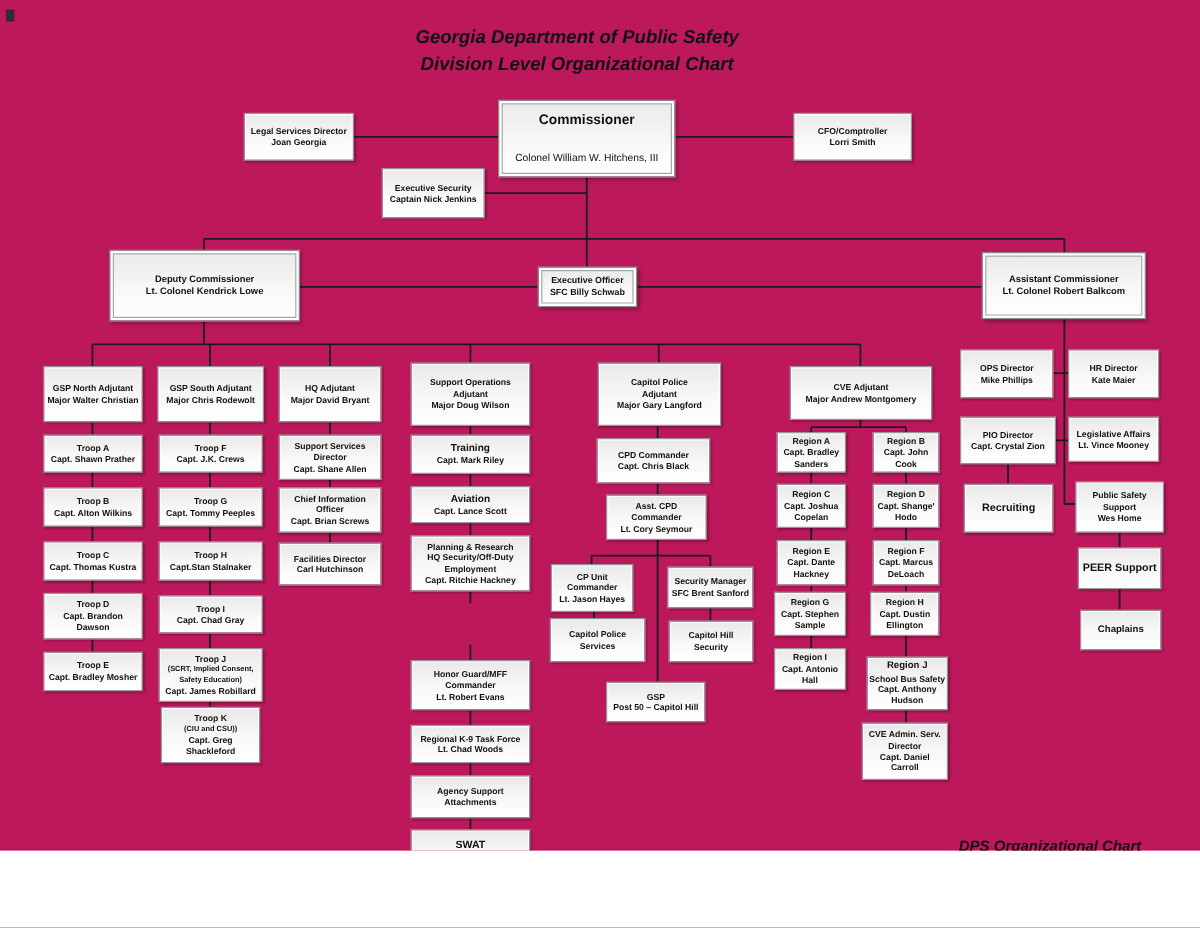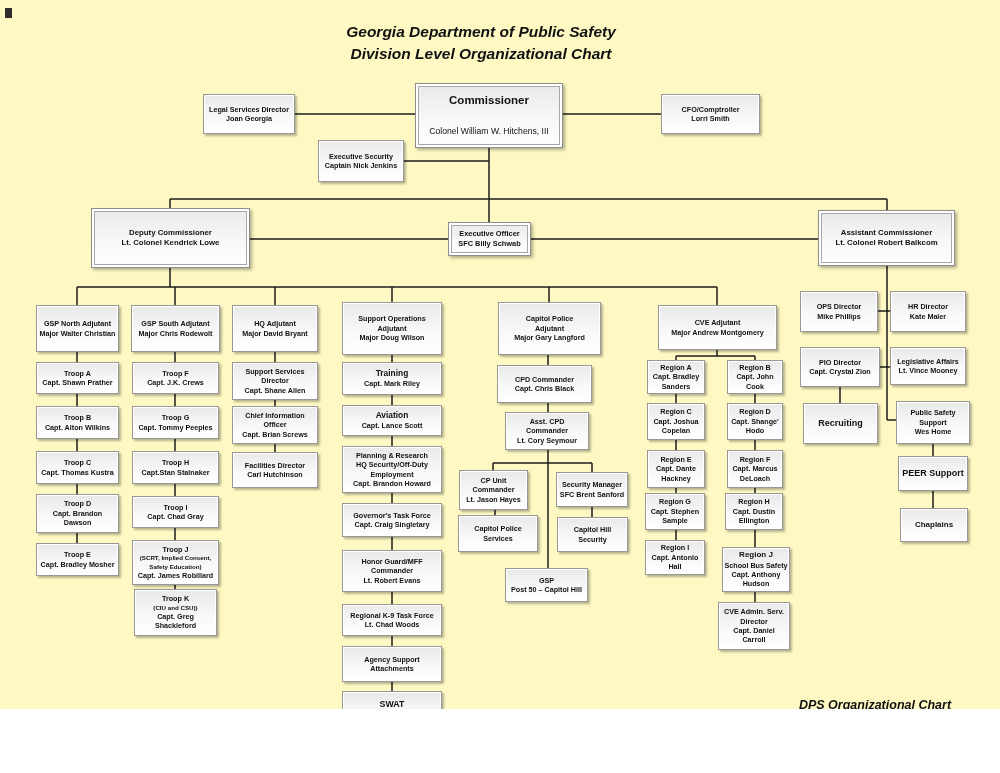--- a/index.html
+++ b/index.html
@@ -1,16 +1,16 @@
 <!DOCTYPE html>
 <html><head>
 <meta charset="utf-8">
 <style>
   html,body{margin:0;padding:0;background:#ffffff;}
-  .page{position:relative;width:1000px;height:709px;background:#fef9c3;
+  .page{position:relative;width:1000px;height:709px;background:#be185d;
         font-family:"Liberation Sans",sans-serif;overflow:hidden;color:#111;}
   .title{position:absolute;top:21px;left:481px;transform:translateX(-50%);
          text-align:center;font-weight:bold;font-style:italic;font-size:15.5px;
          line-height:1.45;white-space:nowrap;}
   .page-num{position:absolute;left:38px;top:709px;font-weight:bold;font-size:13px;}
   .footer-right{position:absolute;left:875px;top:697px;transform:translateX(-50%);
          text-align:center;font-weight:bold;font-style:italic;font-size:12.5px;
          line-height:1.4;white-space:nowrap;}
   svg.connectors{position:absolute;left:0;top:0;}
   .box{position:absolute;display:flex;flex-direction:column;align-items:center;
@@ -222,25 +222,21 @@
       <div>Capt. Mark Riley</div>
     </div>
   <div class="box" id="b-aviation" style="left:342px;top:405px;width:100px;height:31px">
       <div>Aviation</div>
       <div>Capt. Lance Scott</div>
     </div>
   <div class="box" id="b-planning_research" style="left:342px;top:446px;width:100px;height:47px">
       <div>Planning &amp; Research</div>
       <div>HQ Security/Off-Duty</div>
       <div>Employment</div>
-      <div>Capt. Brandon Howard</div>
-    </div>
-  <div class="box" id="b-governors_task_force" style="left:342px;top:503px;width:100px;height:34px">
-      <div>Governor's Task Force</div>
-      <div>Capt. Craig Singletary</div>
+      <div>Capt. Ritchie Hackney</div>
     </div>
   <div class="box" id="b-honor_guard" style="left:342px;top:550px;width:100px;height:42px">
       <div>Honor Guard/MFF</div>
       <div>Commander</div>
       <div>Lt. Robert Evans</div>
     </div>
   <div class="box" id="b-k9_task_force" style="left:342px;top:604px;width:100px;height:32px">
       <div>Regional K-9 Task Force</div>
       <div>Lt. Chad Woods</div>
     </div>

